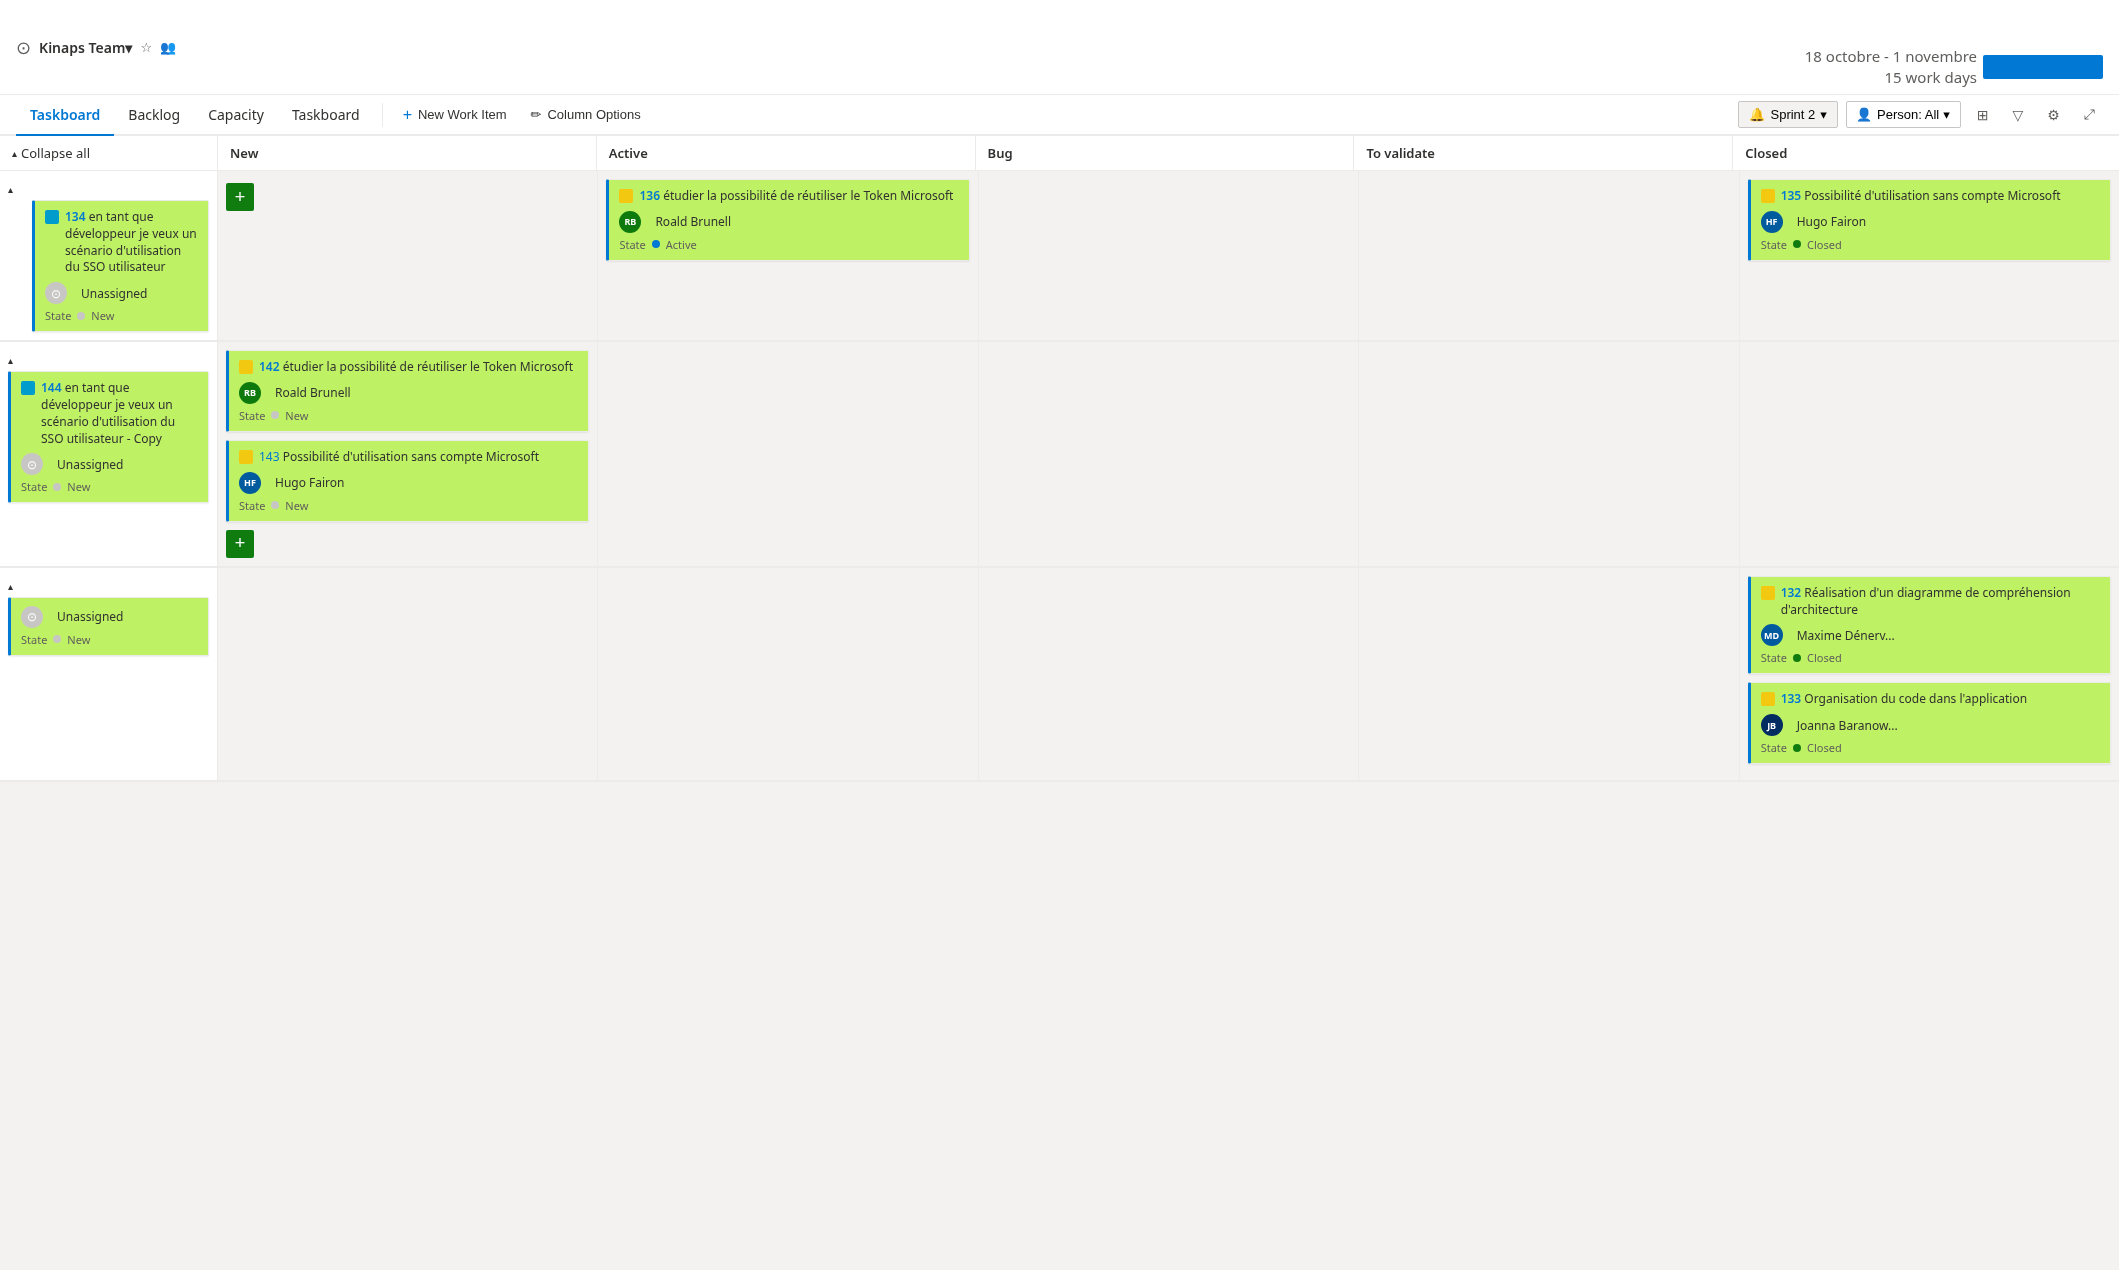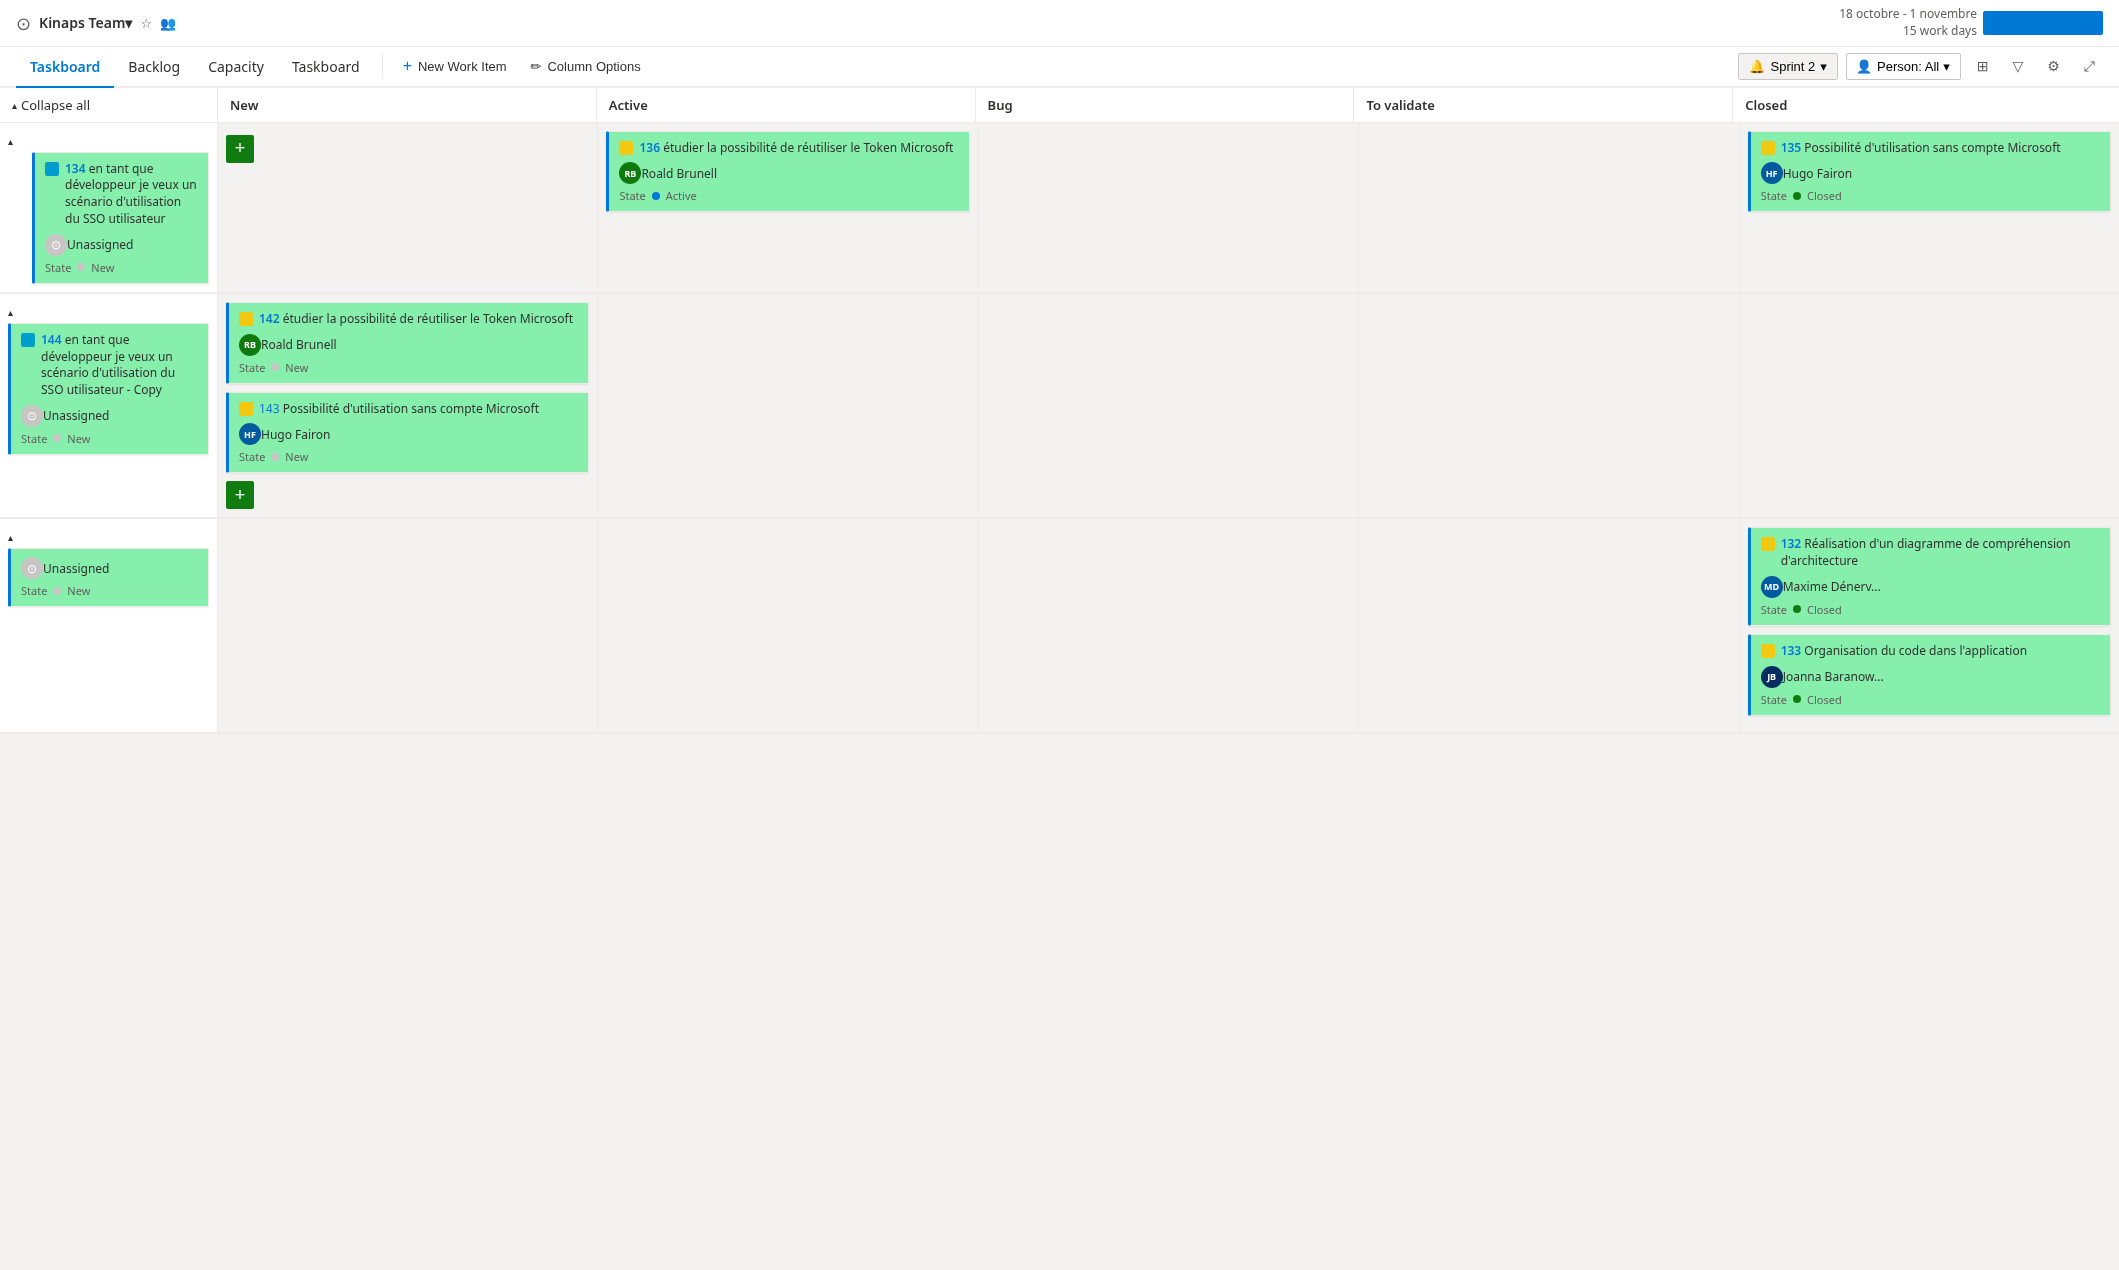--- a/index.html
+++ b/index.html
@@ -9,21 +9,21 @@
     .top-bar {
       background: #fff;
       padding: 6px 16px;
       display: flex;
       align-items: center;
       justify-content: space-between;
       border-bottom: 1px solid #edebe9;
     }
     .top-bar-left { display: flex; align-items: center; gap: 8px; }
     .team-name { font-weight: 600; font-size: 14px; cursor: pointer; display: flex; align-items: center; gap: 0; }
-    .top-bar-right { display: flex; align-items: center; gap: 6px; font-size: 12px; color: #605e5c; }
+    .top-bar-right { display: flex; align-items: center; gap: 6px; font-size: 15px; color: #605e5c; margin-top: 40px; }
     .sprint-date { text-align: right; line-height: 1.4; }
     .sprint-bar { width: 120px; height: 24px; background: #0078d4; border-radius: 2px; }
 
     
     .nav-bar {
       background: #fff;
       padding: 0 16px;
       display: flex;
       align-items: center;
       border-bottom: 2px solid #edebe9;
@@ -81,39 +81,39 @@
       background: none;
       border: none;
       padding: 6px 8px;
       cursor: pointer;
       color: #605e5c;
       font-size: 14px;
     }
 
     
     .work-item-card {
-      background: #86efac;
+      background: #bef264;
       border: 1px solid #edebe9;
       border-left: 3px solid #0078d4;
       border-radius: 2px;
       padding: 8px 10px;
       margin-bottom: 8px;
       cursor: pointer;
       box-shadow: 0 1px 2px rgba(0,0,0,0.07);
     }
     .card-title-row {
       display: flex;
       align-items: flex-start;
       gap: 6px;
       margin-bottom: 6px;
     }
     .card-assignee {
       display: flex;
       align-items: center;
-      gap: 0;
+      gap: 14px;
       margin-bottom: 4px;
       font-size: 12px;
       color: #323130;
     }
     .avatar {
       width: 22px;
       height: 22px;
       border-radius: 50%;
       display: flex;
       align-items: center;

